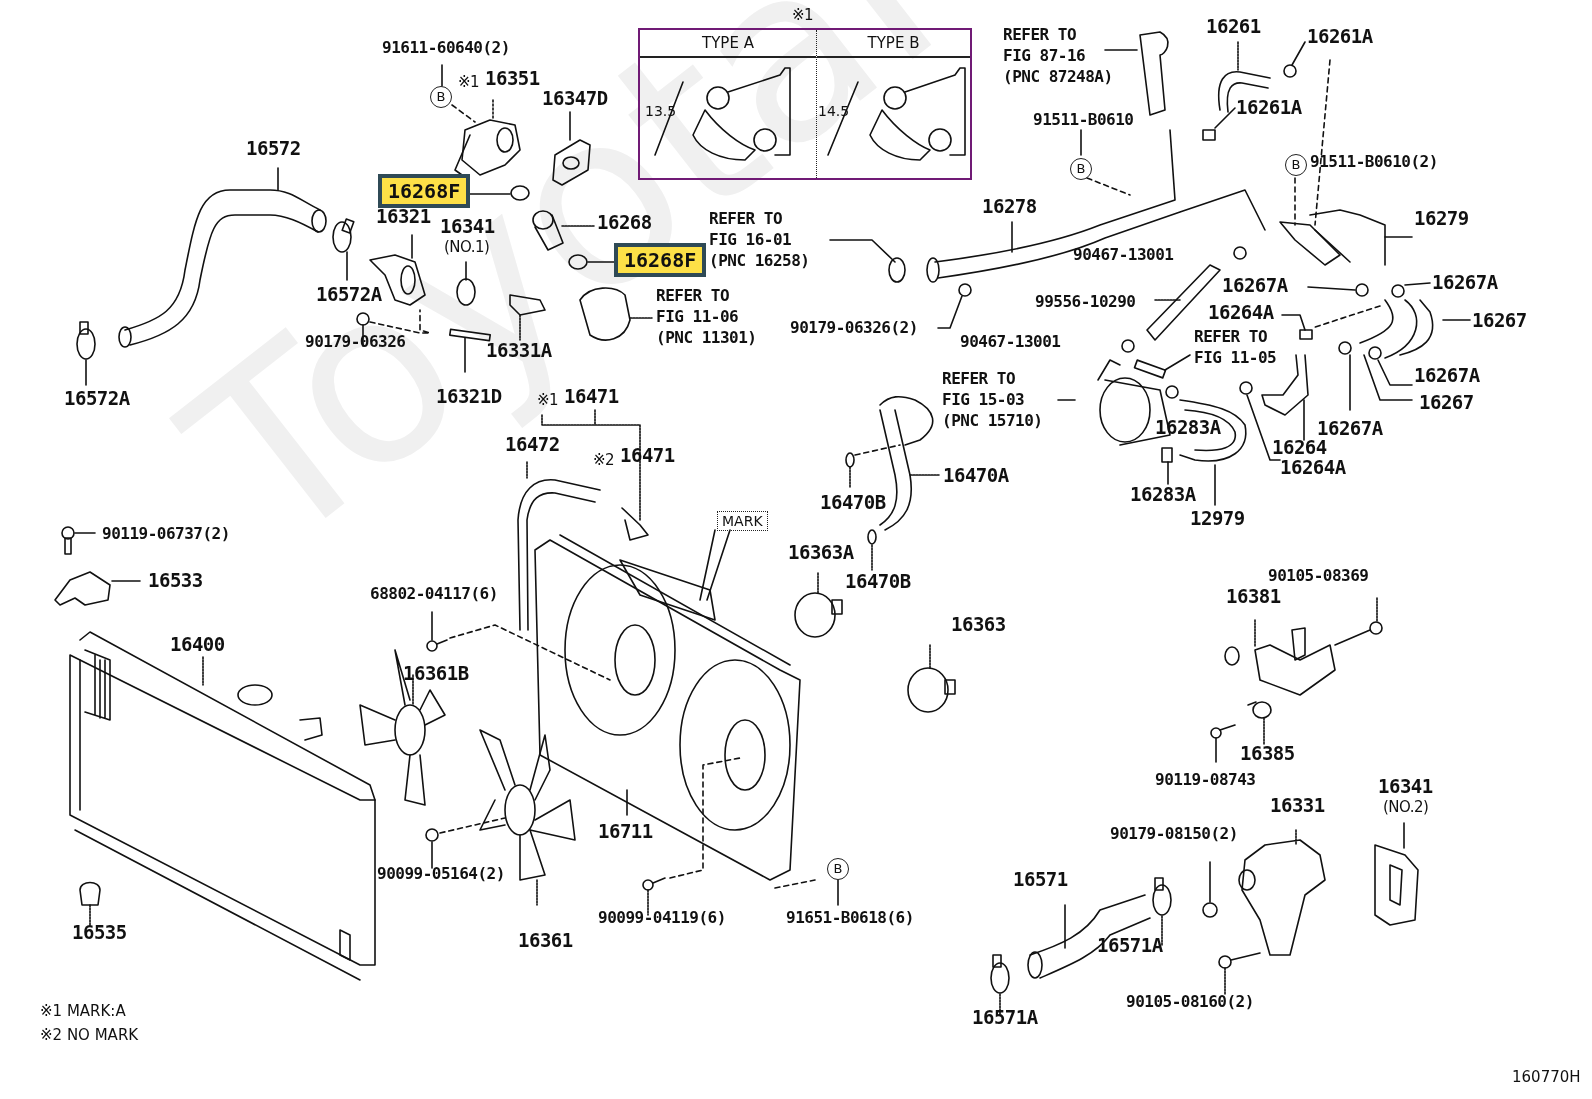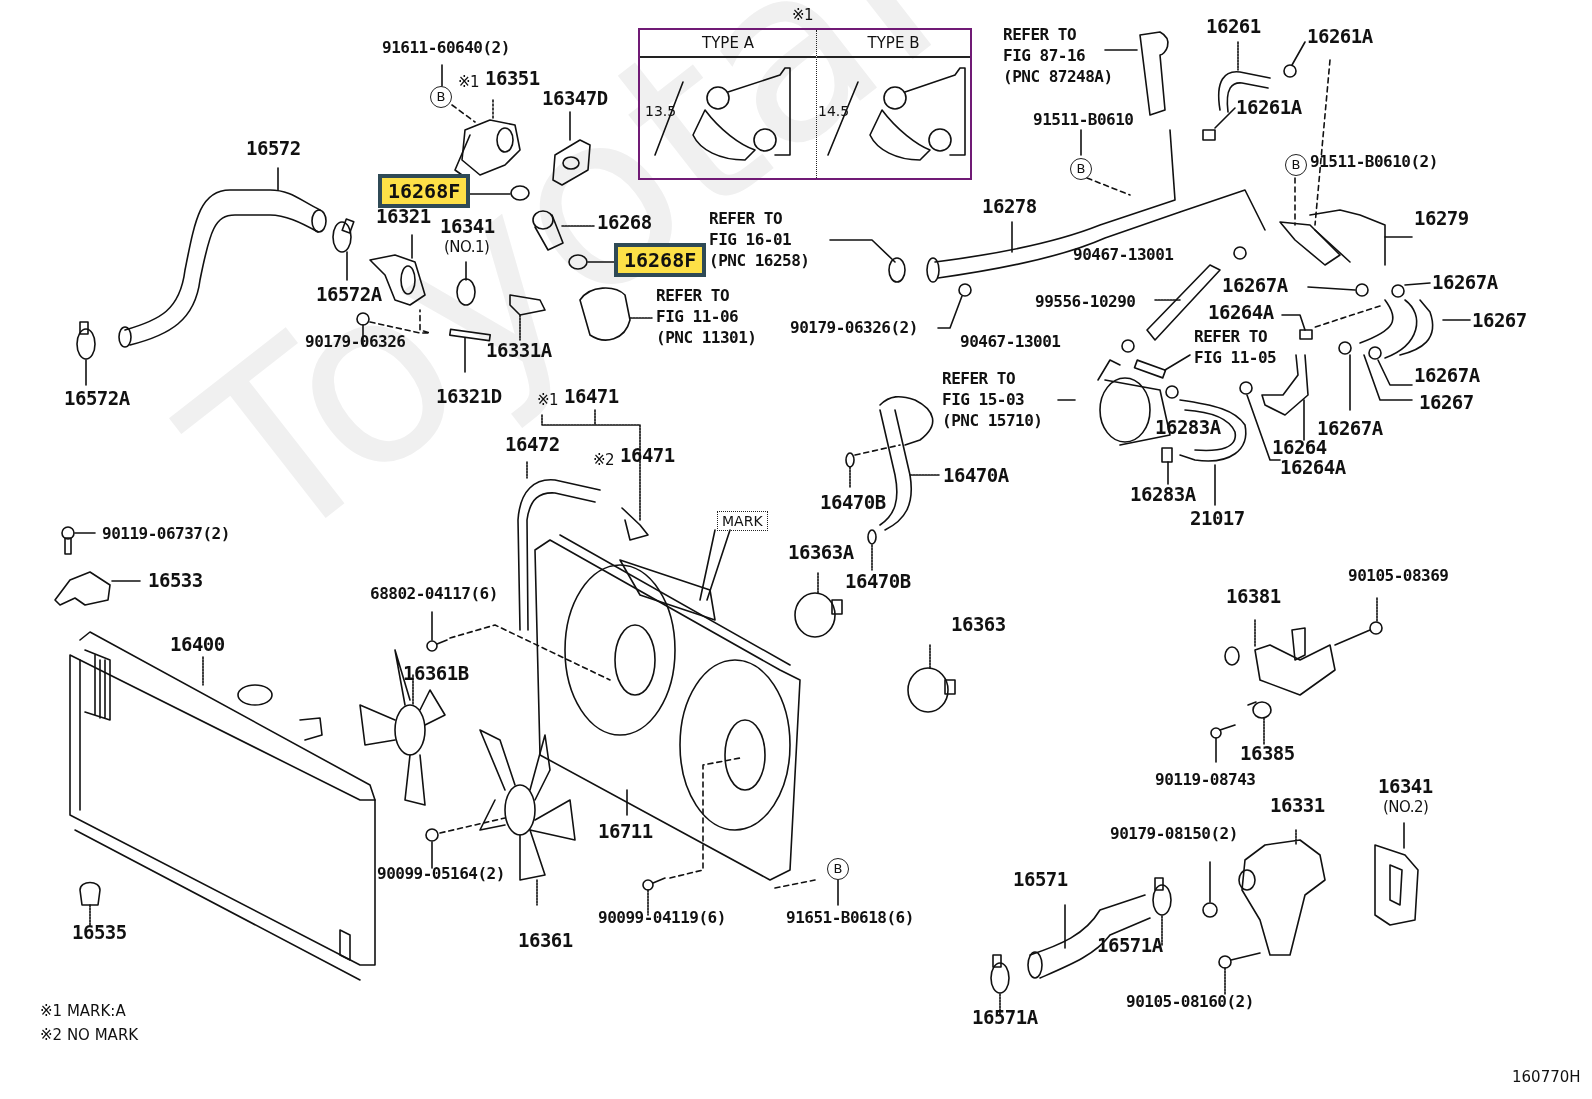--- a/index.html
+++ b/index.html
@@ -428,21 +428,21 @@
 <div class="lbl" style="left:1414px;top:365px;">16267A</div>
 <div class="lbl" style="left:1419px;top:392px;">16267</div>
 <div class="lbl" style="left:1317px;top:418px;">16267A</div>
 <div class="lbl" style="left:1272px;top:437px;">16264</div>
 <div class="lbl" style="left:1280px;top:457px;">16264A</div>
 <div class="lbl ref" style="left:942px;top:368px;">REFER TO
 FIG 15-03
 (PNC 15710)</div>
 <div class="lbl" style="left:1155px;top:417px;">16283A</div>
 <div class="lbl" style="left:1130px;top:484px;">16283A</div>
-<div class="lbl" style="left:1190px;top:508px;">21017</div>
+<div class="lbl" style="left:1190px;top:508px;">12979</div>
 <div class="lbl" style="left:943px;top:465px;">16470A</div>
 <div class="lbl" style="left:820px;top:492px;">16470B</div>
 <div class="lbl" style="left:845px;top:571px;">16470B</div>
 <div class="lbl thin" style="left:537px;top:390px;">※1</div>
 <div class="lbl" style="left:564px;top:386px;">16471</div>
 <div class="lbl" style="left:505px;top:434px;">16472</div>
 <div class="lbl thin" style="left:593px;top:450px;">※2</div>
 <div class="lbl" style="left:620px;top:445px;">16471</div>
 <div class="lbl sm" style="left:102px;top:524px;">90119-06737(2)</div>
 <div class="lbl" style="left:148px;top:570px;">16533</div>
@@ -451,21 +451,21 @@
 <div class="lbl" style="left:403px;top:663px;">16361B</div>
 <div class="lbl" style="left:788px;top:542px;">16363A</div>
 <div class="lbl" style="left:903px;top:614px;margin-left:48px;">16363</div>
 <div class="lbl" style="left:72px;top:922px;">16535</div>
 <div class="lbl sm" style="left:377px;top:864px;">90099-05164(2)</div>
 <div class="lbl" style="left:518px;top:930px;">16361</div>
 <div class="lbl" style="left:598px;top:821px;">16711</div>
 <div class="lbl sm" style="left:598px;top:908px;">90099-04119(6)</div>
 <div class="lbl sm" style="left:786px;top:908px;">91651-B0618(6)</div>
 <div class="lbl" style="left:1226px;top:586px;">16381</div>
-<div class="lbl sm" style="left:1348px;top:566px;">90105-08369</div>
+<div class="lbl sm" style="left:1268px;top:566px;">90105-08369</div>
 <div class="lbl" style="left:1240px;top:743px;">16385</div>
 <div class="lbl sm" style="left:1155px;top:770px;">90119-08743</div>
 <div class="lbl" style="left:1270px;top:795px;">16331</div>
 <div class="lbl" style="left:1378px;top:776px;">16341</div>
 <div class="lbl thin" style="left:1383px;top:797px;">(NO.2)</div>
 <div class="lbl sm" style="left:1110px;top:824px;">90179-08150(2)</div>
 <div class="lbl" style="left:1013px;top:869px;">16571</div>
 <div class="lbl" style="left:1097px;top:935px;">16571A</div>
 <div class="lbl" style="left:972px;top:1007px;">16571A</div>
 <div class="lbl sm" style="left:1126px;top:992px;">90105-08160(2)</div>

